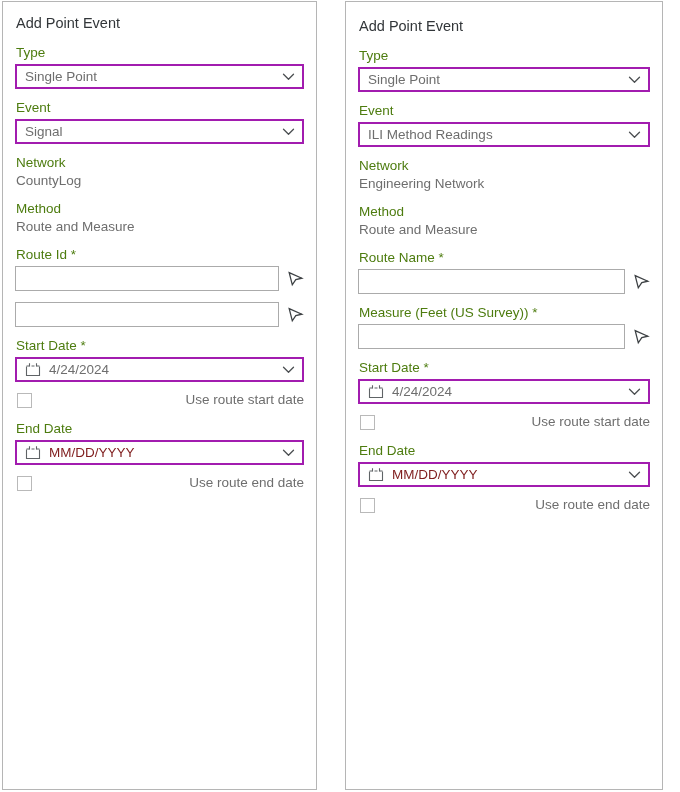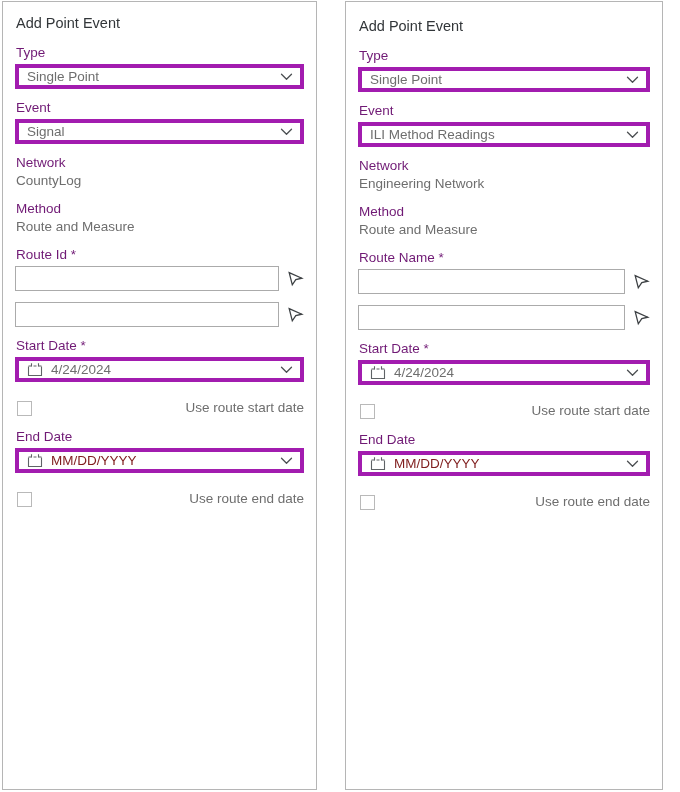--- a/index.html
+++ b/index.html
@@ -29,45 +29,45 @@
 
   .title {
     font-size: 14.5px;
     font-weight: normal;
     color: #323639;
     line-height: 18px;
     margin: 0 0 13px 1px;
   }
   .label {
     font-size: 13.5px;
-    color: #701a75;
+    color: #4d7c0f;
     line-height: 16px;
     margin: 0 0 3px 1px;
     white-space: nowrap;
   }
   .combo {
     box-sizing: border-box;
     height: 25px;
-    border: 4px solid #a21caf;
+    border: 2px solid #a21caf;
     background: #ffffff;
     display: flex;
     align-items: center;
     padding: 0 7px 0 8px;
     cursor: pointer;
   }
   .combo-text {
     flex: 1;
     font-size: 13.5px;
     color: #6e6e6e;
     white-space: nowrap;
     overflow: hidden;
   }
   .combo-text.placeholder { color: #7f1d1d; }
   .mb    { margin-bottom: 11px; }
-  .mb-sm { margin-bottom: 18px; }
+  .mb-sm { margin-bottom: 10px; }
 
   .ro { margin-bottom: 12px; }
   .ro .label { margin-bottom: 2px; }
   .ro-value {
     font-size: 13.5px;
     color: #6e6e6e;
     line-height: 16px;
     margin-left: 1px;
   }
 
@@ -252,20 +252,21 @@
     <div class="label">Route Name *</div>
     <div class="input-row mb">
       <input class="text-input" type="text" value="" style="">
       <span class="icon pick">
         <svg width="17" height="17" viewBox="0 0 17 17">
             <path d="M2.2 2.6 L14.8 8.2 L8.8 9.6 L5.3 14.8 Z" fill="#ffffff" stroke="#3d4144" stroke-width="1.3" stroke-linejoin="miter"></path>
           </svg>
       </span>
     </div>
 
+    <div class="label">Measure (Feet (US Survey)) *</div>
     <div class="input-row mb">
       <input class="text-input" type="text" value="" style="">
       <span class="icon pick">
         <svg width="17" height="17" viewBox="0 0 17 17">
             <path d="M2.2 2.6 L14.8 8.2 L8.8 9.6 L5.3 14.8 Z" fill="#ffffff" stroke="#3d4144" stroke-width="1.3" stroke-linejoin="miter"></path>
           </svg>
       </span>
     </div>
 
     <div class="label">Start Date *</div>

